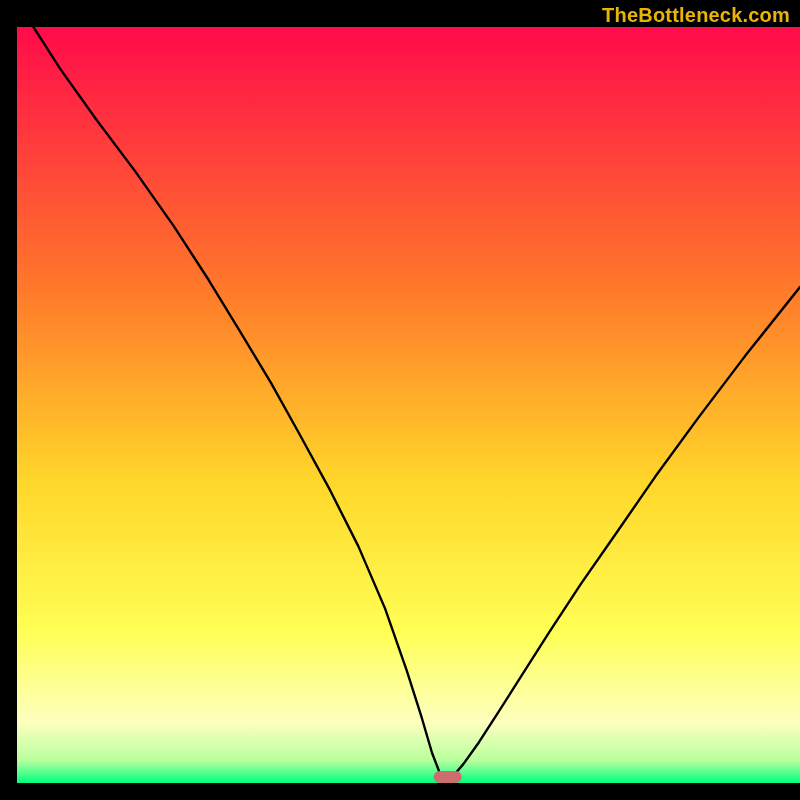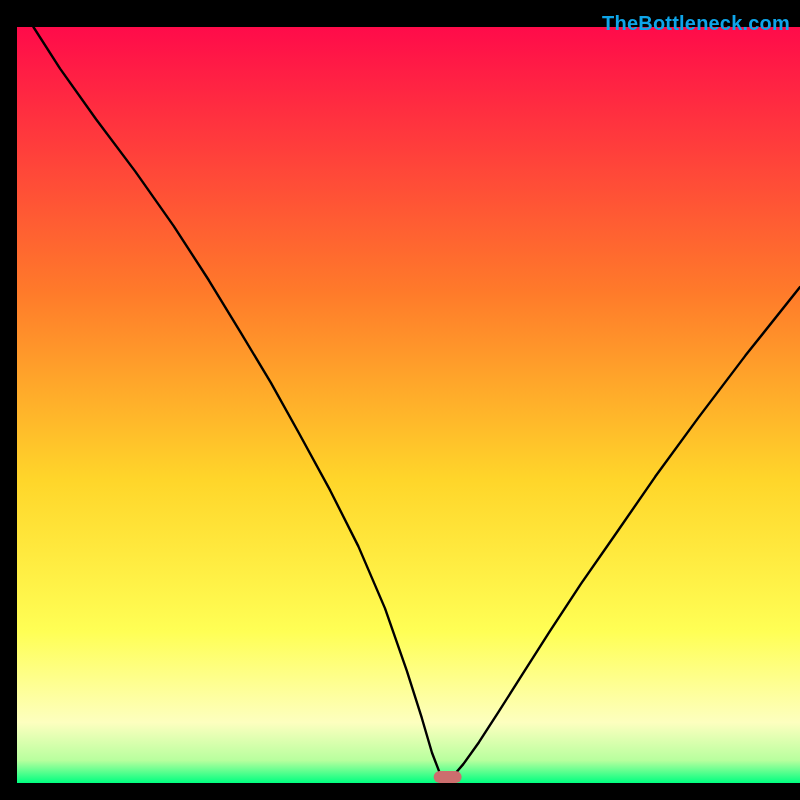--- a/index.html
+++ b/index.html
@@ -13,26 +13,26 @@
   .canvas-wrap {
     position: relative;
     width: 800px;
     height: 800px;
   }
   svg {
     display: block;
   }
   .watermark {
     position: absolute;
-    top: 12px;
+    top: 4px;
     right: 10px;
     font-family: Arial, Helvetica, sans-serif;
     font-size: 20px;
     font-weight: bold;
-    color: #0ea5e9;
+    color: #eab308;
     letter-spacing: 0.2px;
     pointer-events: none;
   }
 </style>
 </head>
 <body>
 
 <div class="canvas-wrap">
   <svg id="chart-svg" width="800" height="800" viewBox="0 0 800 800">
     <defs>

